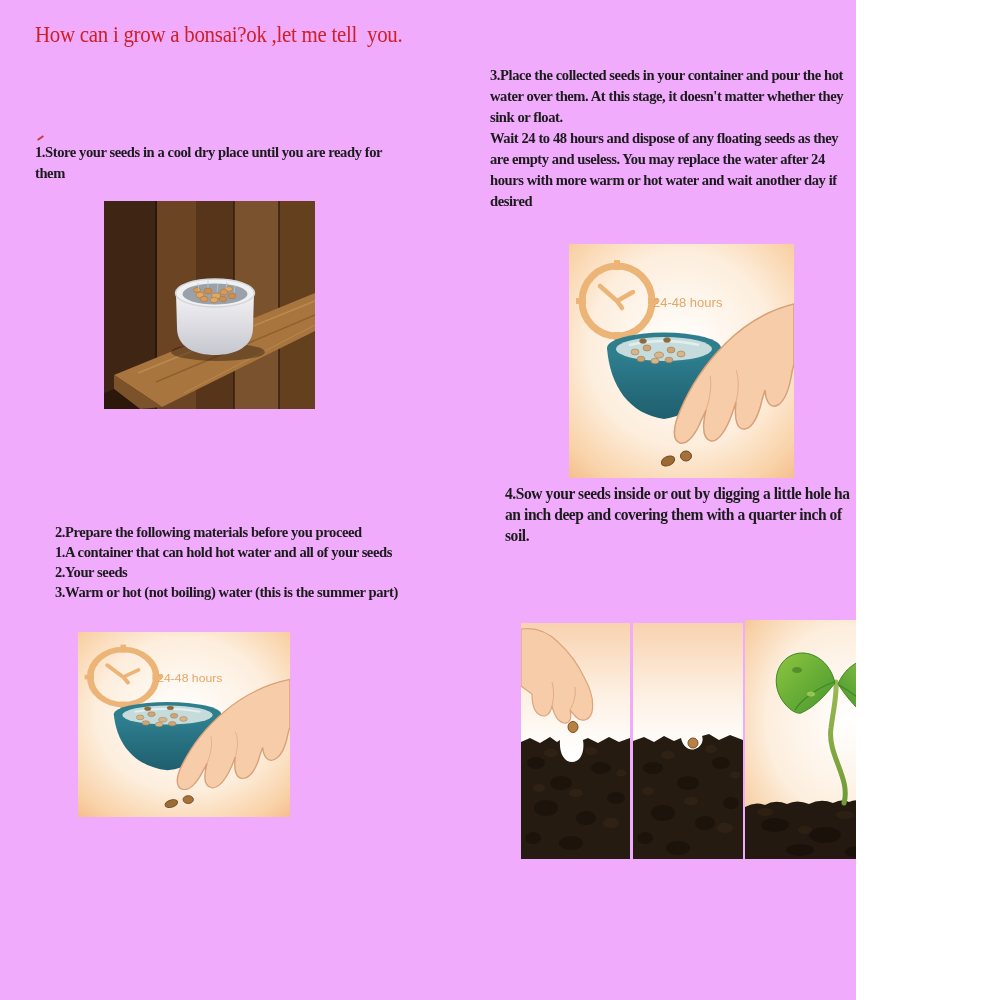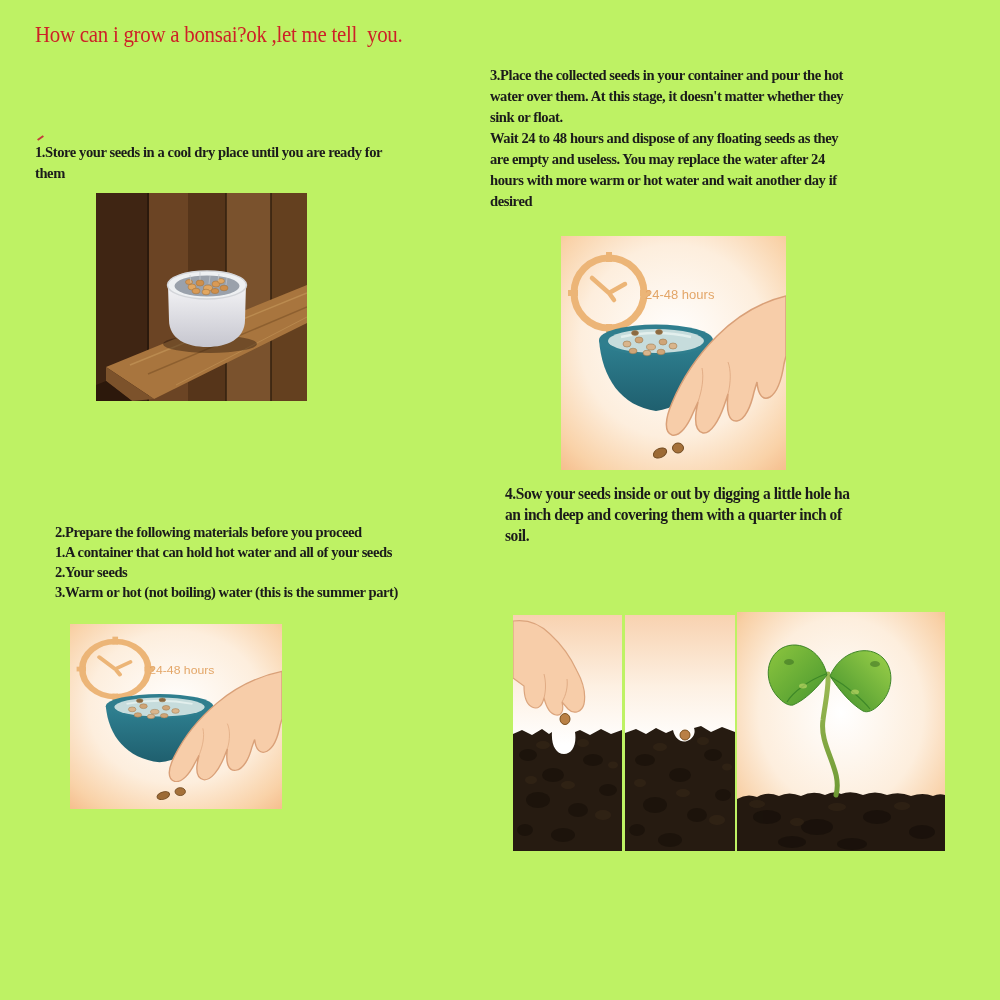--- a/index.html
+++ b/index.html
@@ -1,26 +1,26 @@
 <!DOCTYPE html>
 <html><head>
 <meta charset="utf-8">
 <style>
   html,body{margin:0;padding:0;background:#ffffff;}
-  .canvas{position:relative;width:1000px;height:1000px;background:#bef264;overflow:hidden;
+  .canvas{position:relative;width:856px;height:1000px;background:#f0abfc;overflow:hidden;
           font-family:"Liberation Serif",serif;}
   .abs{position:absolute;}
   .title{color:#cd2127;font-size:22.5px;letter-spacing:-0.3px;white-space:pre;
          transform:scaleX(0.93);transform-origin:left top;}
   .bt{font-weight:700;color:#1b1b1b;white-space:pre-line;letter-spacing:-0.45px;
       transform:scaleX(0.94);transform-origin:left top;}
   .t15{font-size:15.5px;line-height:21px;}
   .t15b{font-size:15.5px;line-height:20px;}
   .t16{font-size:16.5px;line-height:21px;}
-  figure.abs{margin:8px;}
+  figure.abs{margin:16px;}
   figure svg{display:block;width:100%;height:100%;}
   .red-tick{width:7px;height:2px;background:#c43b3b;transform:rotate(-35deg);}
 </style>
 </head>
 <body>
 
 <div class="canvas">
 
   <div class="abs title" style="left:35px;top:22px;width:520px;">How can i grow a bonsai?ok ,let me tell  you.</div>
 

